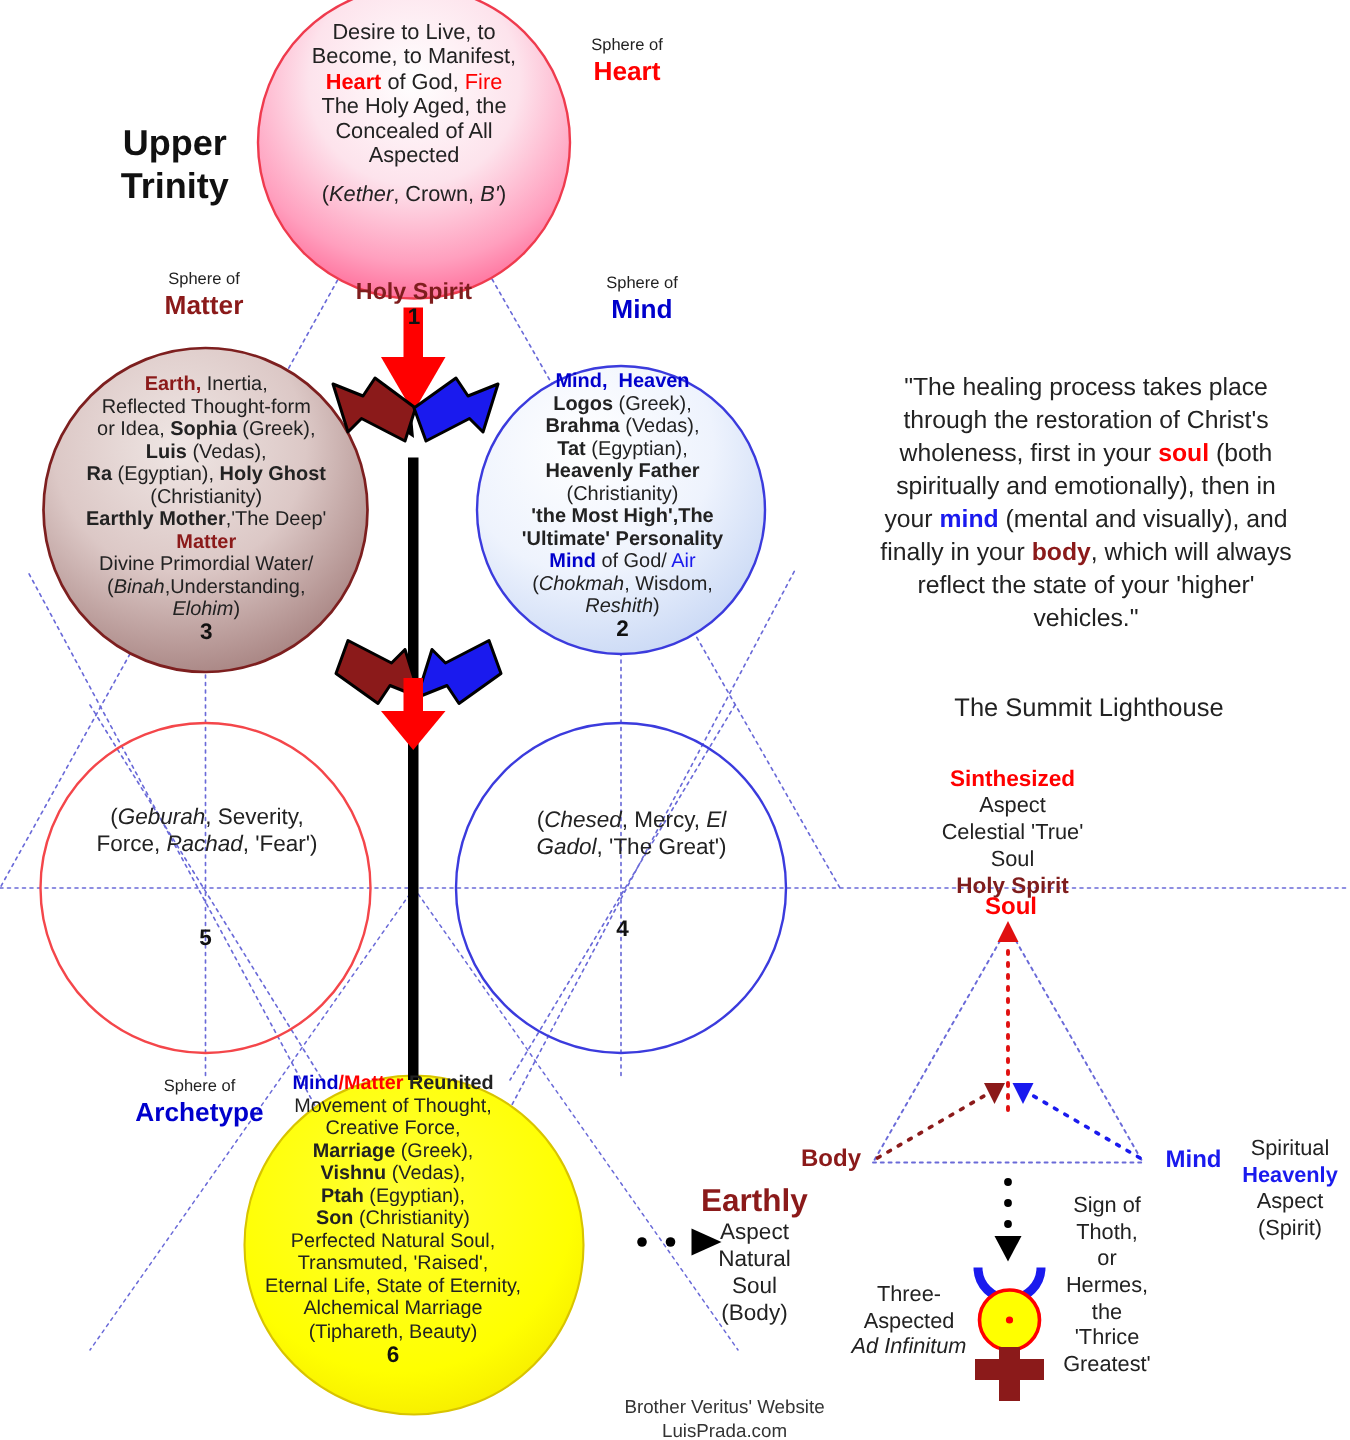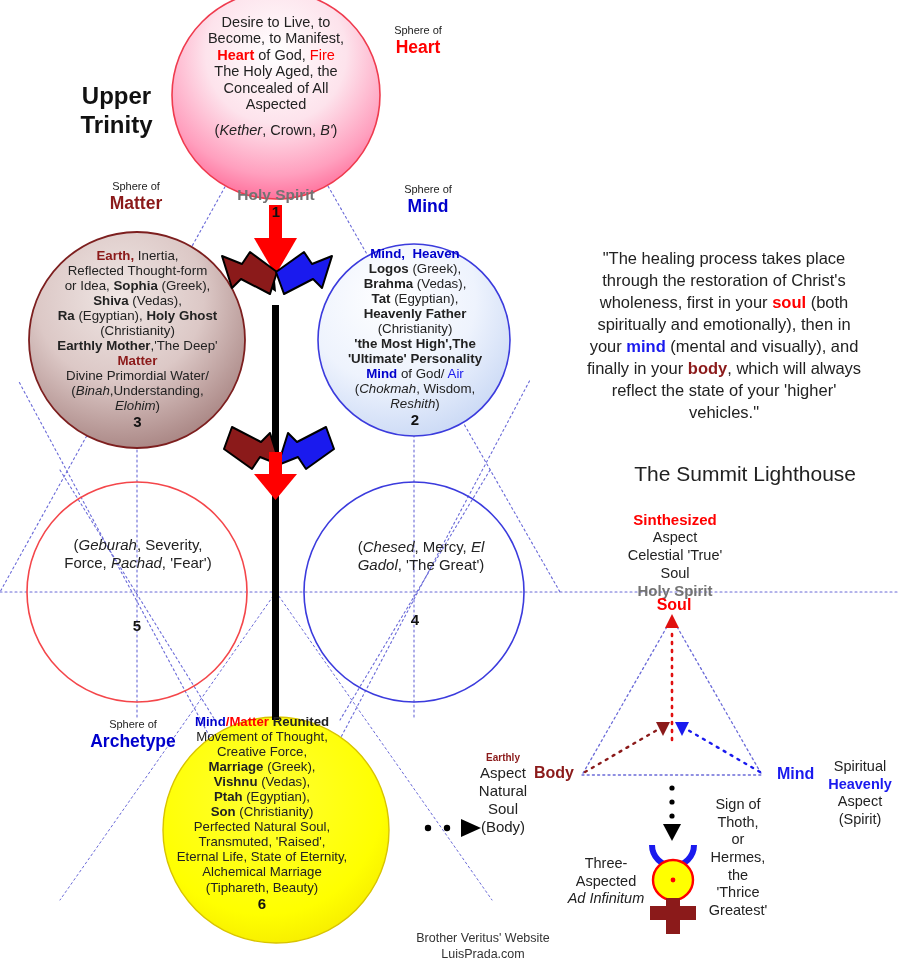--- a/index.html
+++ b/index.html
@@ -27,42 +27,42 @@
   .small-circle-text{ font-size:15px; line-height:1.2;}
   .yellow-text{ font-size:13.2px; line-height:1.14;}
 
   b{font-weight:bold;}
   i{font-style:italic;}
 
   .red{color:#ff0000;}
   .dred{color:#8b1a1a;}
   .blue{color:#1a1aee;}
   .dblue{color:#0000cc;}
-  .mag{color:#737373;}
+  .mag{color:#7f1d1d;}
 
   
   .label{position:absolute;text-align:center;line-height:1.17;}
   .label .l1{font-size:11px;color:#222;}
   .label .l2{font-size:17.5px;font-weight:bold;}
 
   .upper-trinity{
     position:absolute;
     font-size:24px;font-weight:bold;color:#111;
     text-align:center;line-height:1.2;
   }
 
   .quote{
     position:absolute;
     font-size:16.5px;
     line-height:1.33;
     text-align:center;
     color:#222;
   }
   .summit{
-    position:absolute;font-size:21px;text-align:right;color:#222;
+    position:absolute;font-size:17px;text-align:center;color:#222;
   }
   .rblock{
     position:absolute;text-align:center;line-height:1.22;font-size:14.5px;color:#222;
   }
   .numlab{font-size:15px;font-weight:bold;color:#111;}
   .credits{
     position:absolute;text-align:center;font-size:12.5px;line-height:1.3;color:#333;
   }
   .axislabel{position:absolute;font-weight:bold;font-size:16px;}
   .plain-multi{position:absolute;text-align:center;font-size:15px;line-height:1.2;color:#222;}
@@ -246,21 +246,21 @@
   </div>
   <div class="sphere-text" style="left:196px;top:186px;width:160px;">
     <div class="mag" style="font-size:15.5px;font-weight:bold;">Holy Spirit</div>
     <div class="numlab">1</div>
   </div>
 
   <div class="sphere-text matter-text" style="left:20px;top:248px;width:235px;">
     <div><span class="dred"><b>Earth,</b></span> Inertia,</div>
     <div>Reflected Thought-form</div>
     <div>or Idea, <b>Sophia</b> (Greek),</div>
-    <div><b>Shiva</b> (Vedas),</div>
+    <div><b>Luis</b> (Vedas),</div>
     <div><b>Ra</b> (Egyptian), <b>Holy Ghost</b></div>
     <div>(Christianity)</div>
     <div><b>Earthly Mother</b>,'The Deep'</div>
     <div class="dred"><b>Matter</b></div>
     <div>Divine Primordial Water/</div>
     <div>(<i>Binah</i>,Understanding,</div>
     <div><i>Elohim</i>)</div>
     <div class="numlab" style="margin-top:1px;">3</div>
   </div>
 
@@ -354,21 +354,21 @@
     <div>Sign of</div>
     <div>Thoth,</div>
     <div>or</div>
     <div>Hermes,</div>
     <div>the</div>
     <div>'Thrice</div>
     <div>Greatest'</div>
   </div>
 
   <div class="plain-multi" style="left:460px;top:752px;width:86px;">
-    <div class="dred" style="font-weight:bold;font-size:10px;">Earthly</div>
+    <div class="dred" style="font-weight:bold;font-size:21px;margin-top:36px;">Earthly</div>
     <div>Aspect</div>
     <div>Natural</div>
     <div>Soul</div>
     <div>(Body)</div>
   </div>
 
   <div class="credits" style="left:370px;top:930px;width:226px;">
     <div>Brother Veritus' Website</div>
     <div>LuisPrada.com</div>
     <div>Illustration by Luis Prada, BVW</div>

